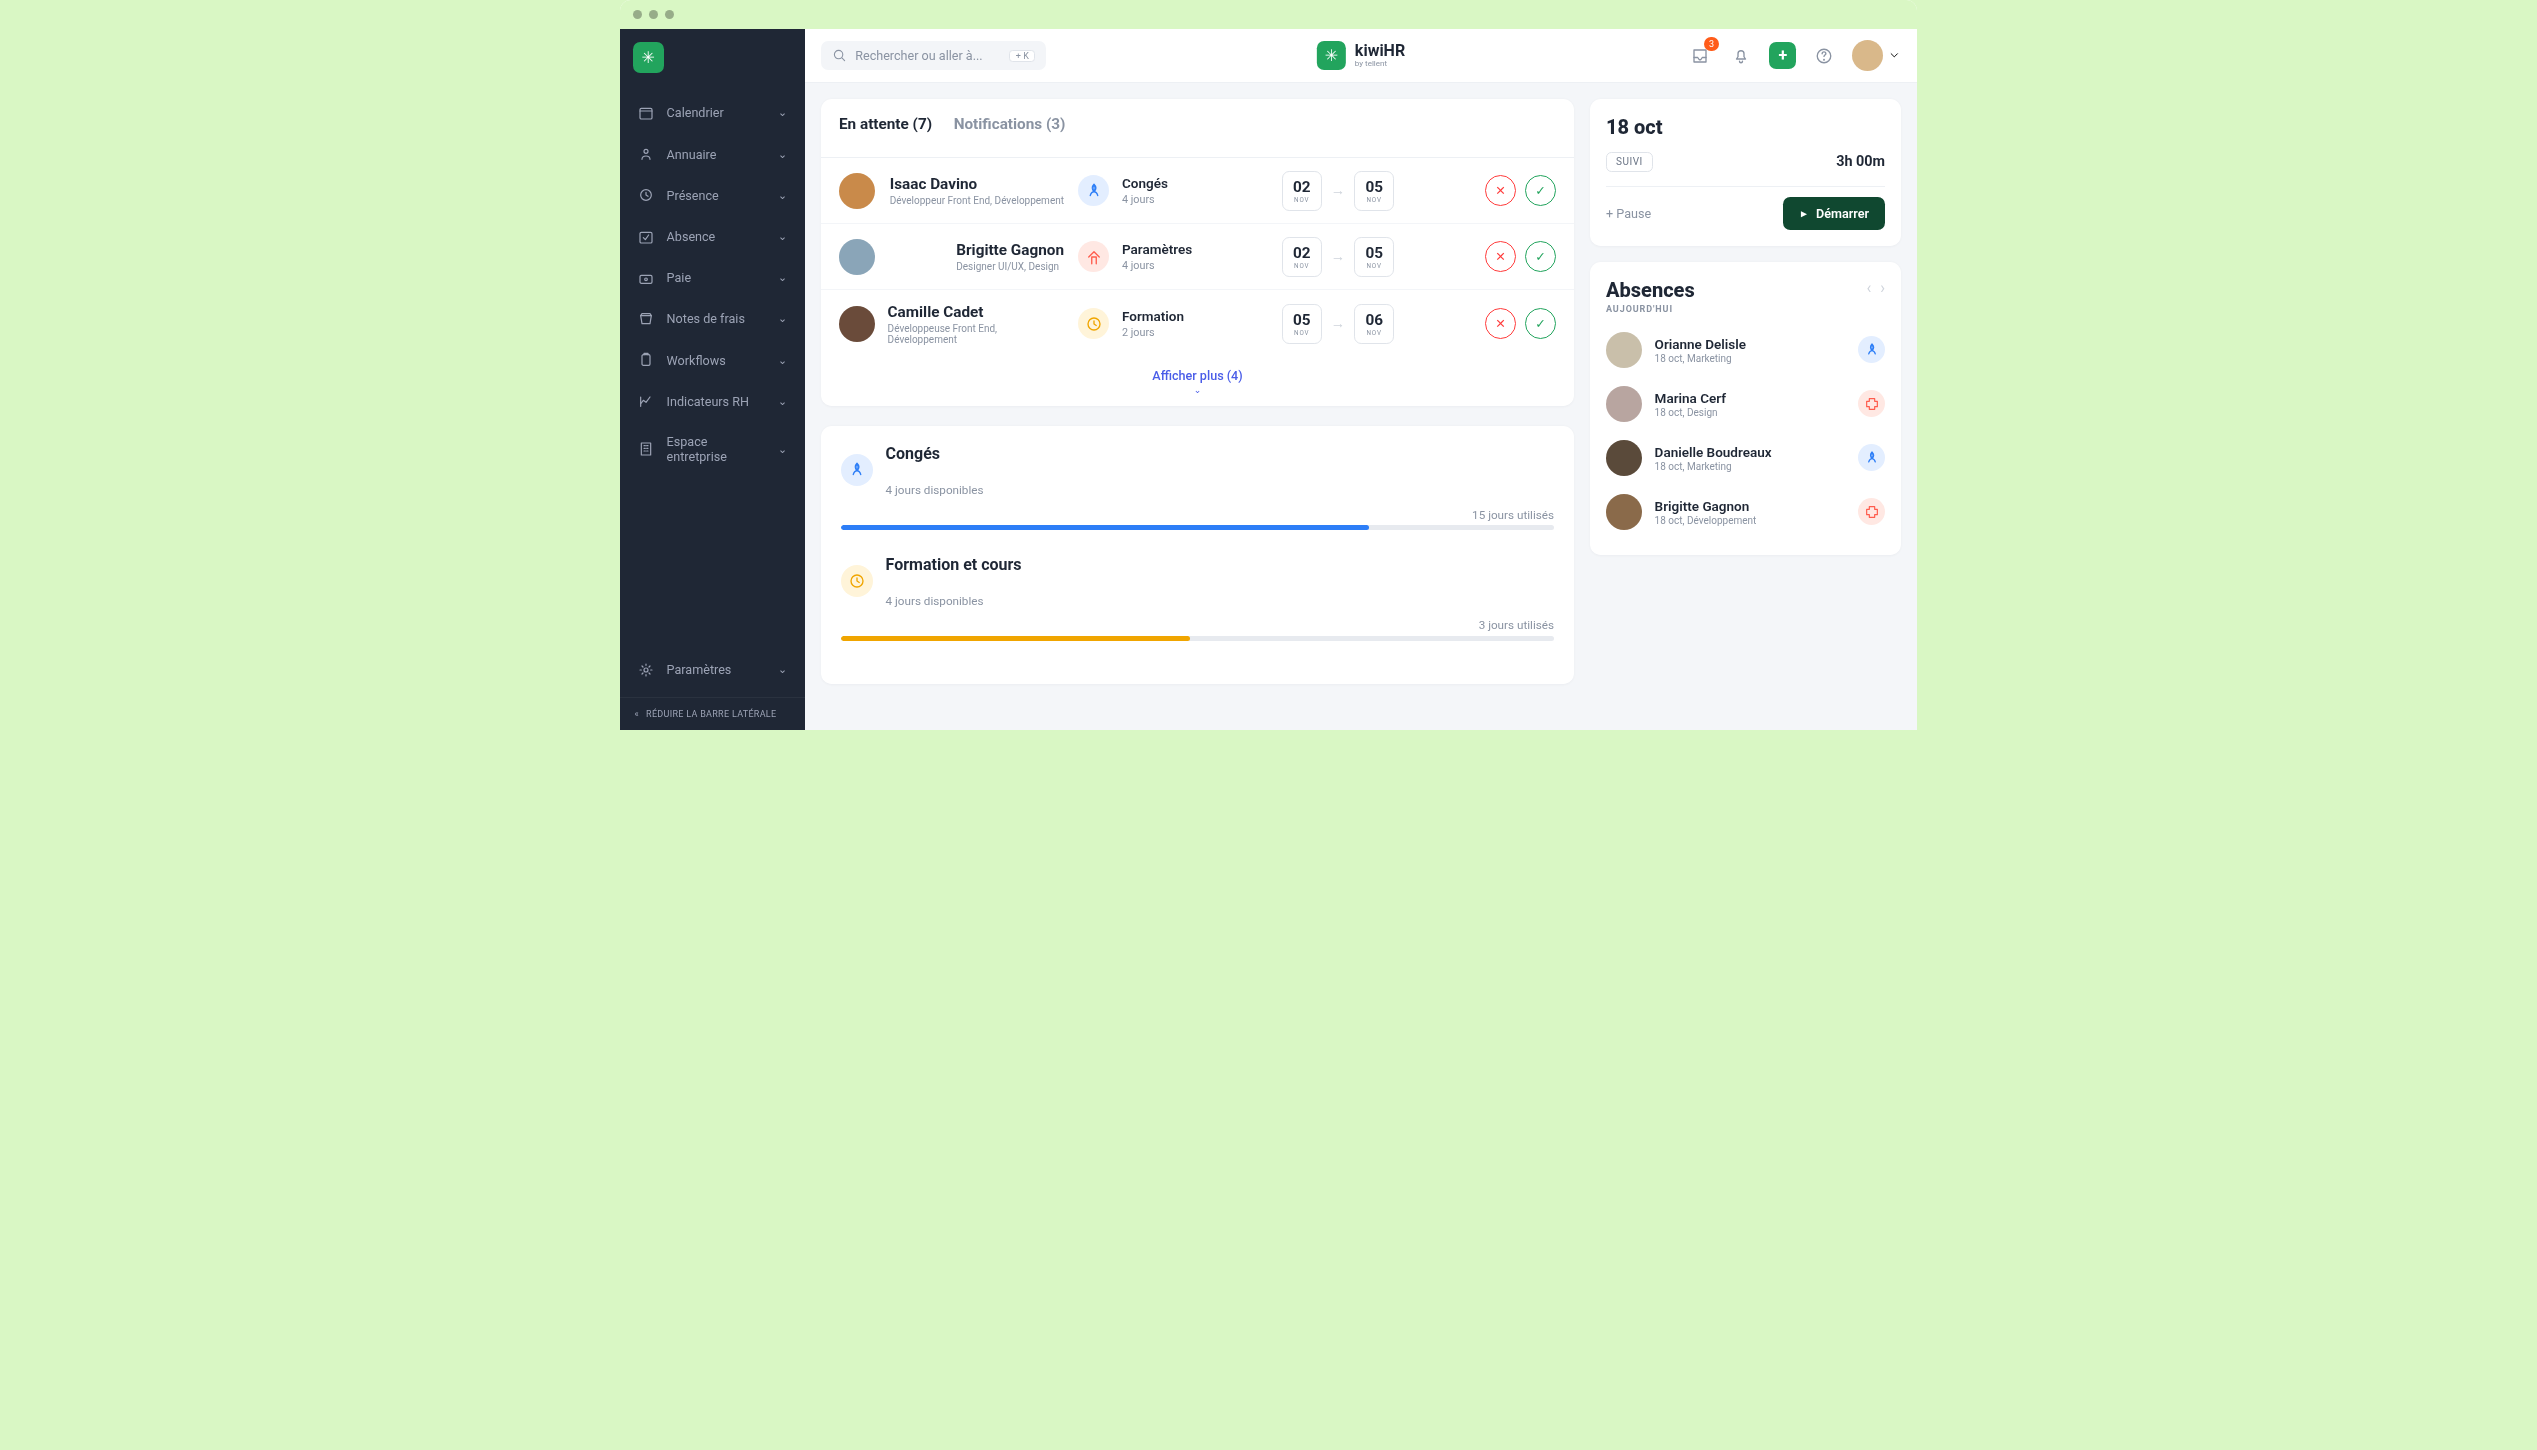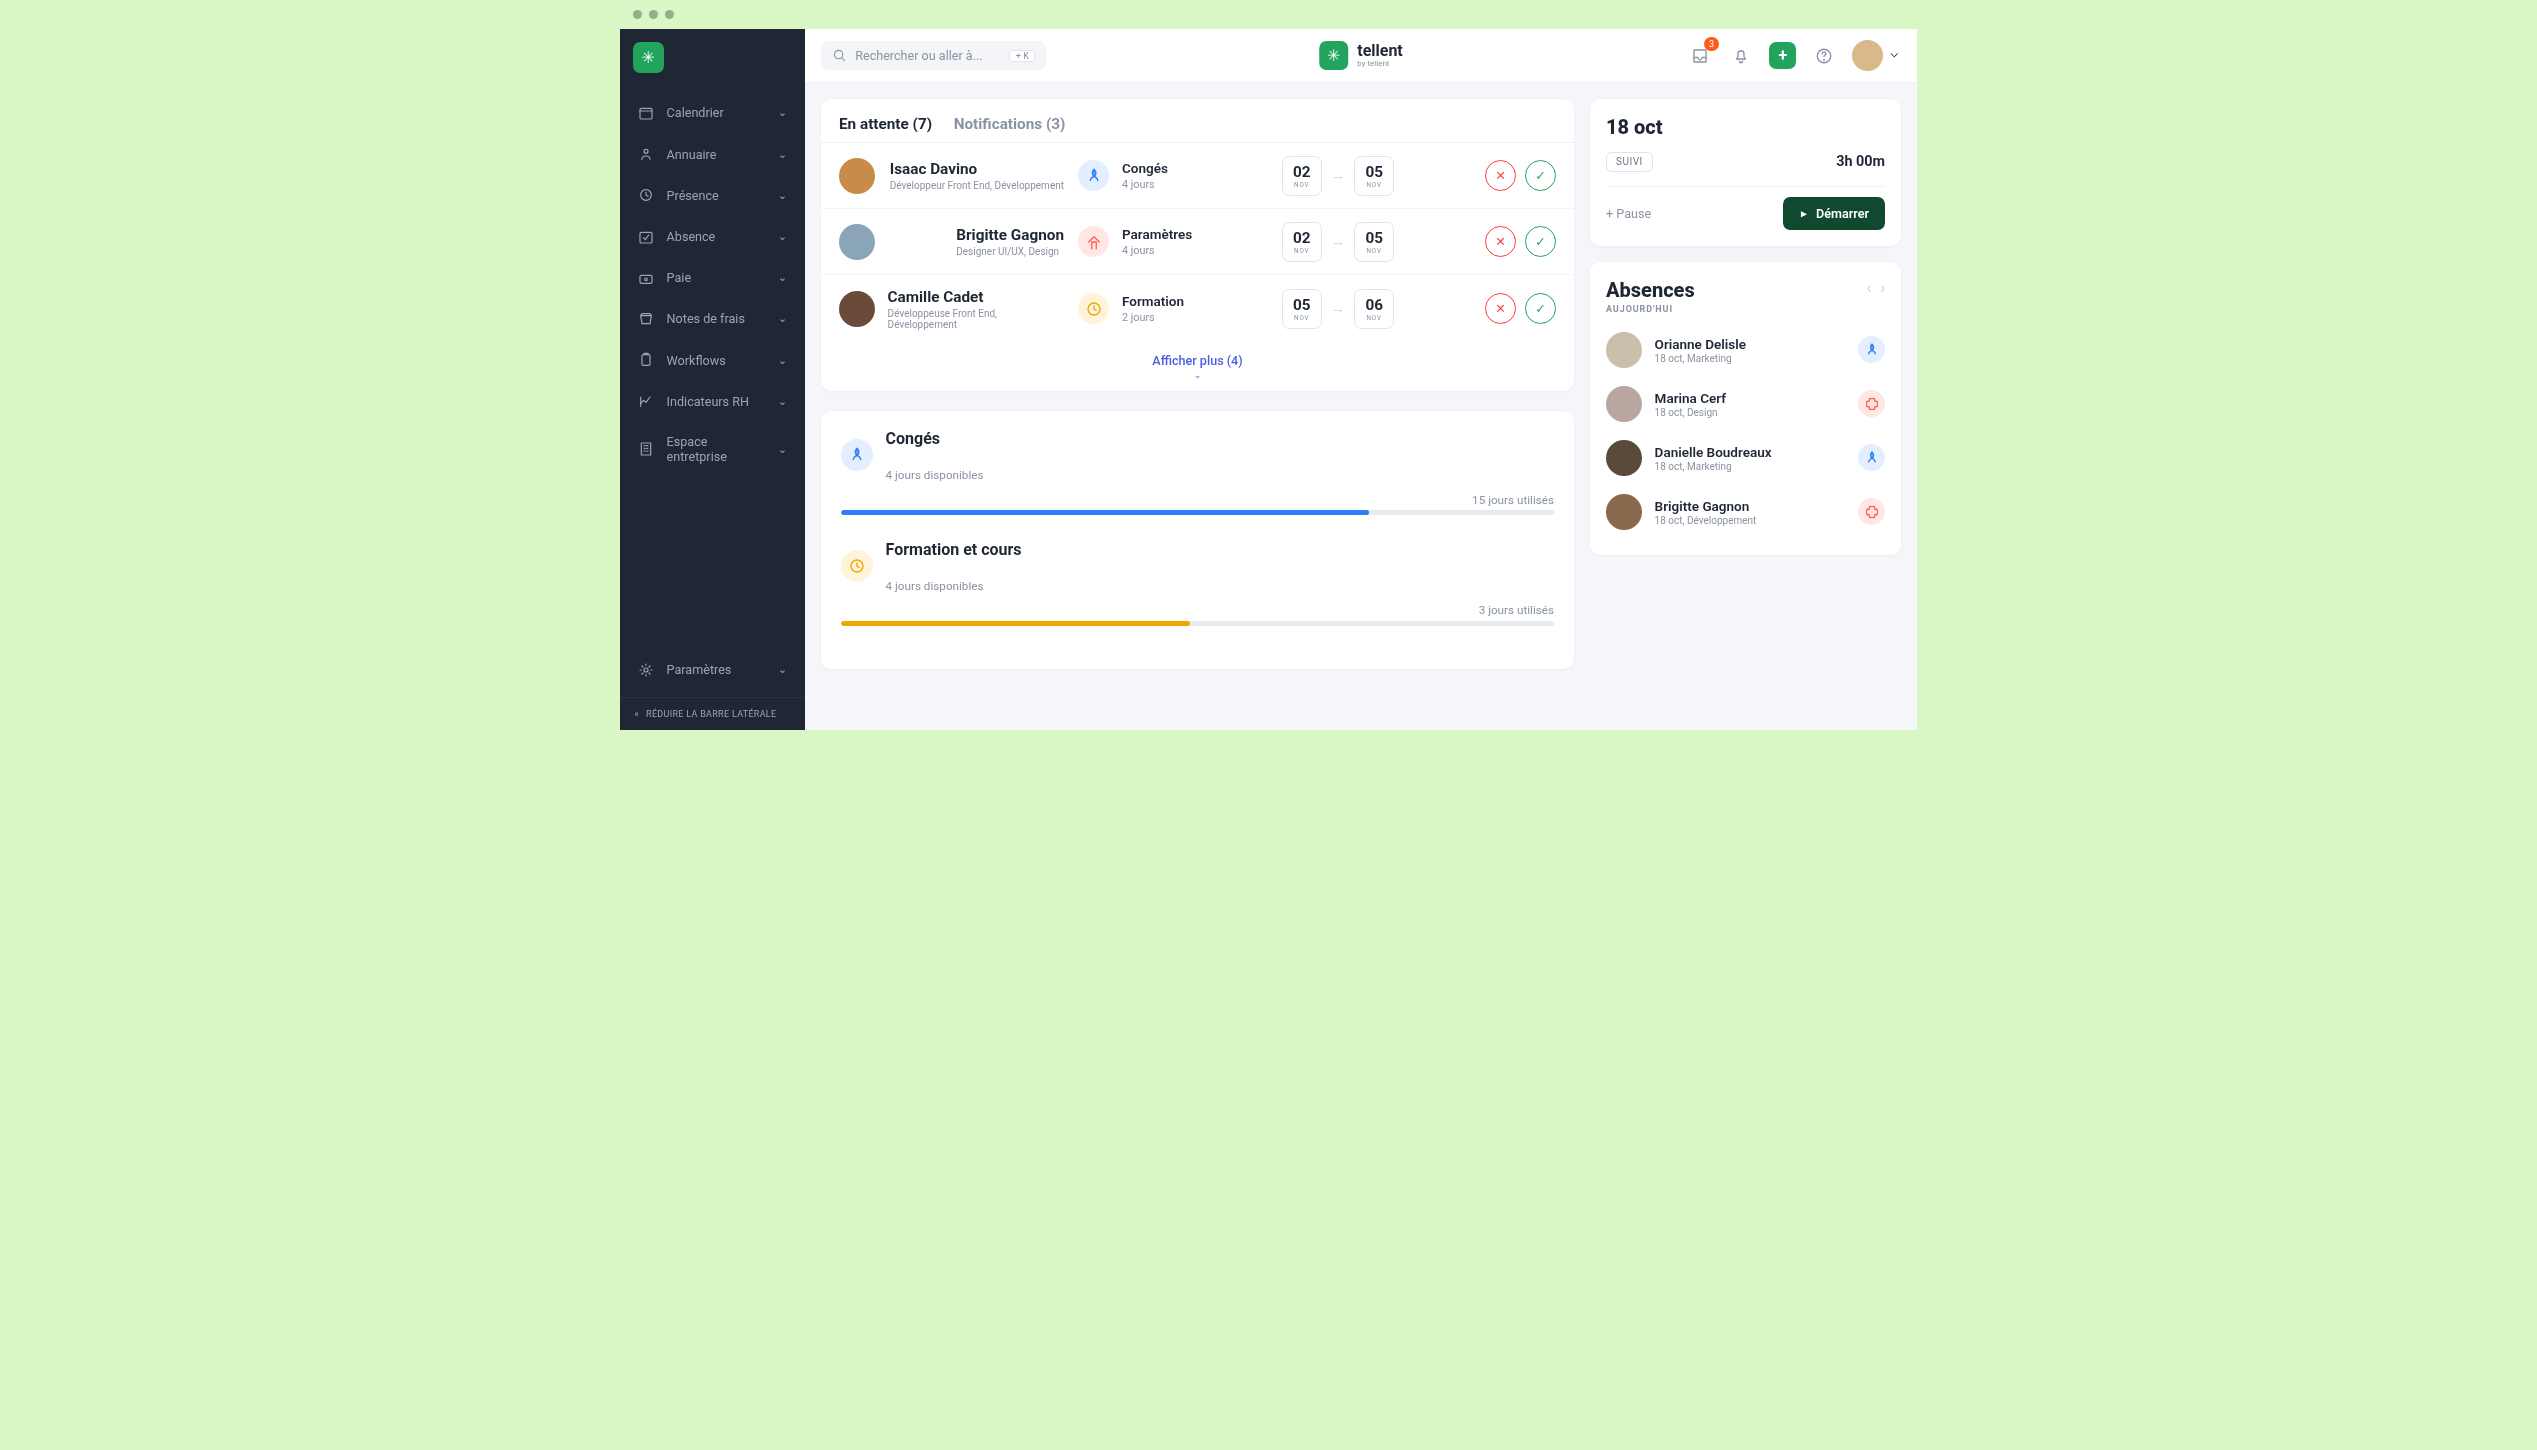--- a/index.html
+++ b/index.html
@@ -29,21 +29,21 @@
 .icon-btn { width: 27px; height: 27px; display: flex; align-items: center; justify-content: center; color: #8a93a2; cursor: pointer; position: relative; }
 .badge { position: absolute; top: -5.4px; right: -5.4px; background: #ff5c1a; color: #fff; border-radius: 9px; font-size: 9px; width: 14.4px; height: 14.4px; display: flex; align-items: center; justify-content: center; }
 .plus-btn { width: 27px; height: 27px; background: #22a45d; color: #fff; border-radius: 7.2px; display: flex; align-items: center; justify-content: center; cursor: pointer; font-size: 16px; font-weight: 700; }
 .avatar { width: 31px; height: 31px; border-radius: 50%; background: #d9b88a; }
 .avatar-sm { width: 36px; height: 36px; border-radius: 50%; flex-shrink: 0; }
 .avatar-xs { width: 36px; height: 36px; border-radius: 50%; flex-shrink: 0; }
 .content { flex: 1; display: flex; gap: 16px; padding: 16px; overflow: auto; }
 .col-main { flex: 1; display: flex; flex-direction: column; gap: 20px; }
 .col-side { width: 311px; display: flex; flex-direction: column; gap: 16px; }
 .card { background: #fff; border-radius: 10.8px; box-shadow: 0 0.9px 2.7px rgba(20,30,50,0.04); }
-.tabs { display: flex; gap: 21.6px; padding: 16px 18px 9px; border-bottom: 0.9px solid #edf0f4; font-size: 15.3px; font-weight: 700; color: #8a93a2; }
+.tabs { display: flex; gap: 21.6px; padding: 16px 18px 24px; border-bottom: 0.9px solid #edf0f4; font-size: 15.3px; font-weight: 700; color: #8a93a2; }
 .tab.active { color: #1f2735; }
 .req-row { display: flex; align-items: center; padding: 12.6px 18px; gap: 14.4px; border-bottom: 0.9px solid #f3f5f8; }
 .req-row:last-of-type { border-bottom: none; }
 .req-person { width: 225px; display: flex; align-items: center; gap: 12.6px; justify-content: space-between; }
 .req-name { font-weight: 700; font-size: 15.3px; color: #1f2735; }
 .req-title { font-size: 10px; color: #8a93a2; margin-top: 1.8px; }
 .req-type { display: flex; align-items: center; gap: 12.6px; width: 189px; }
 .type-icon { width: 31px; height: 31px; border-radius: 50%; display: flex; align-items: center; justify-content: center; }
 .type-icon.blue { background: #e3eeff; color: #2d7ef7; }
 .type-icon.red { background: #ffe8e3; color: #ff5c4d; }
@@ -225,21 +225,21 @@
           <svg width="14.4" height="14.4" viewBox="0 0 24 24">
               <circle cx="11" cy="11" r="7"></circle>
               <path d="M21 21l-4-4"></path>
             </svg>
           <span>Rechercher ou aller à...</span>
           <span class="kbd" style="margin-left:auto">+ K</span>
         </div>
         <div class="brand">
           <div class="brand-logo">✳</div>
           <div class="brand-text">
-            <div class="brand-name">tellent</div>
+            <div class="brand-name">kiwiHR</div>
             <div class="brand-sub">by tellent</div>
           </div>
         </div>
         <div class="topbar-right">
           <div class="icon-btn">
             <svg width="18" height="18" viewBox="0 0 24 24">
                 <path d="M4 4h16v16H4z"></path>
                 <path d="M4 14h5l2 3h2l2-3h5"></path>
               </svg>
             <div class="badge">3</div>

